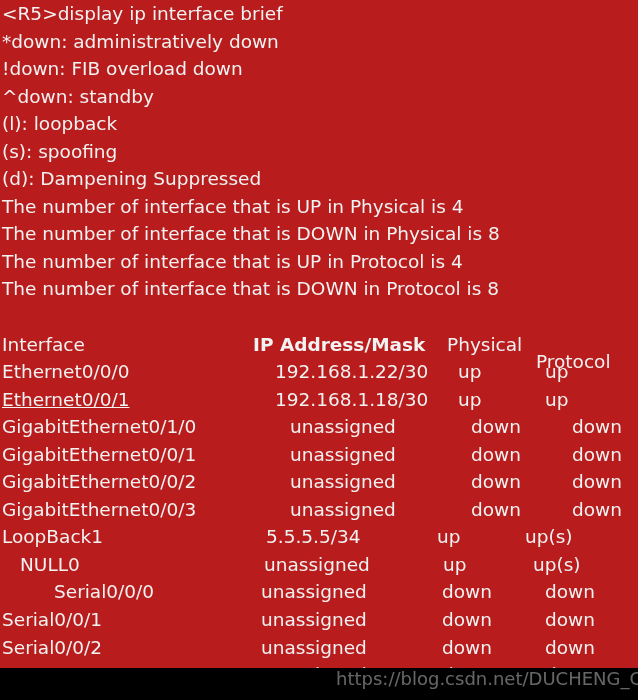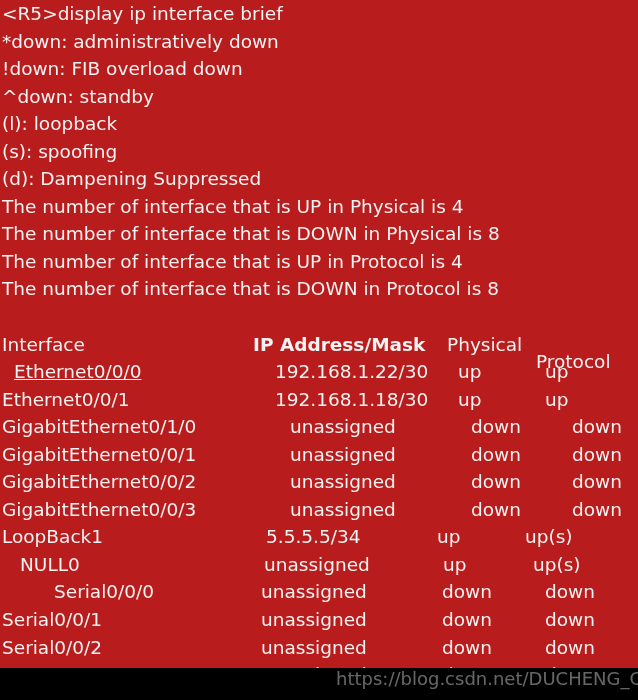--- a/index.html
+++ b/index.html
@@ -82,28 +82,28 @@
   <div class="line blank">&nbsp;</div>
 
   <div class="line">
     <span class="cell" style="left:2px;">Interface</span>
     <span class="cell" style="left:253px;font-weight:bold;">IP Address/Mask</span>
     <span class="cell" style="left:447px;">Physical</span>
     <span class="cell" style="left:536px;margin-top:17px;">Protocol</span>
   </div>
 
   <div class="line">
-    <span class="cell" style="left:14px;text-decoration:underline;">Ethernet0/0/0</span>
+    <span class="cell" style="left:2px;">Ethernet0/0/0</span>
     <span class="cell" style="left:275px;">192.168.1.22/30</span>
     <span class="cell" style="left:458px;">up</span>
     <span class="cell" style="left:545px;">up</span>
   </div>
 
   <div class="line">
-    <span class="cell" style="left:2px;">Ethernet0/0/1</span>
+    <span class="cell" style="left:2px;text-decoration:underline;">Ethernet0/0/1</span>
     <span class="cell" style="left:275px;">192.168.1.18/30</span>
     <span class="cell" style="left:458px;">up</span>
     <span class="cell" style="left:545px;">up</span>
   </div>
 
   <div class="line">
     <span class="cell" style="left:2px;">GigabitEthernet0/1/0</span>
     <span class="cell" style="left:290px;">unassigned</span>
     <span class="cell" style="left:471px;">down</span>
     <span class="cell" style="left:572px;">down</span>

